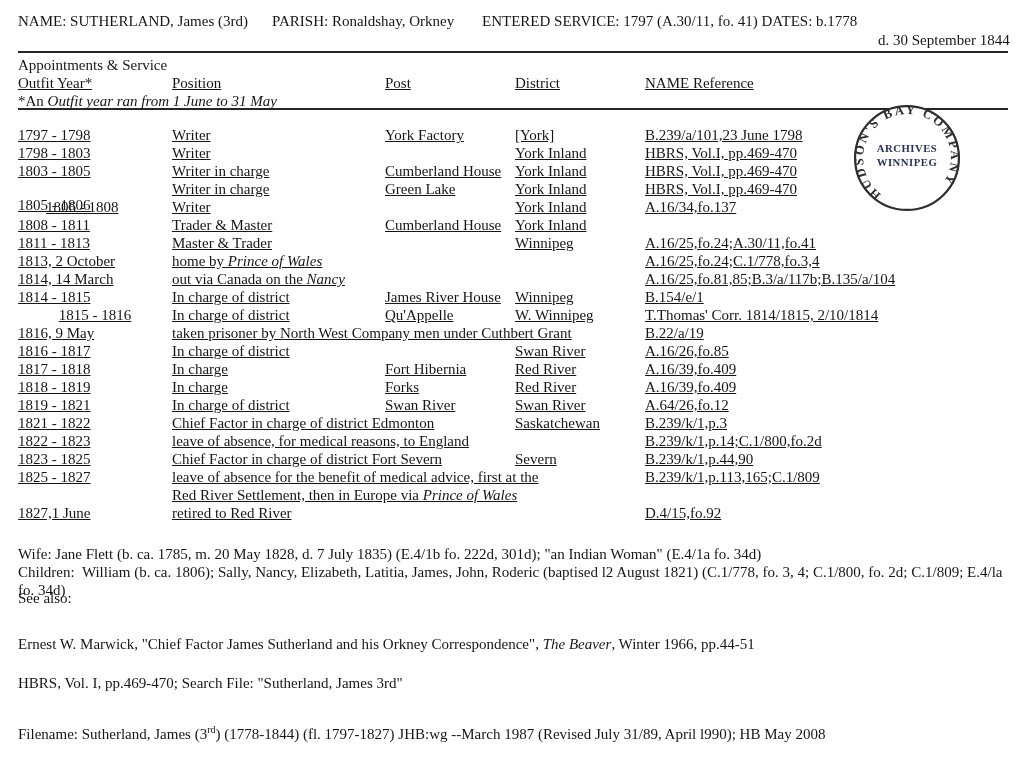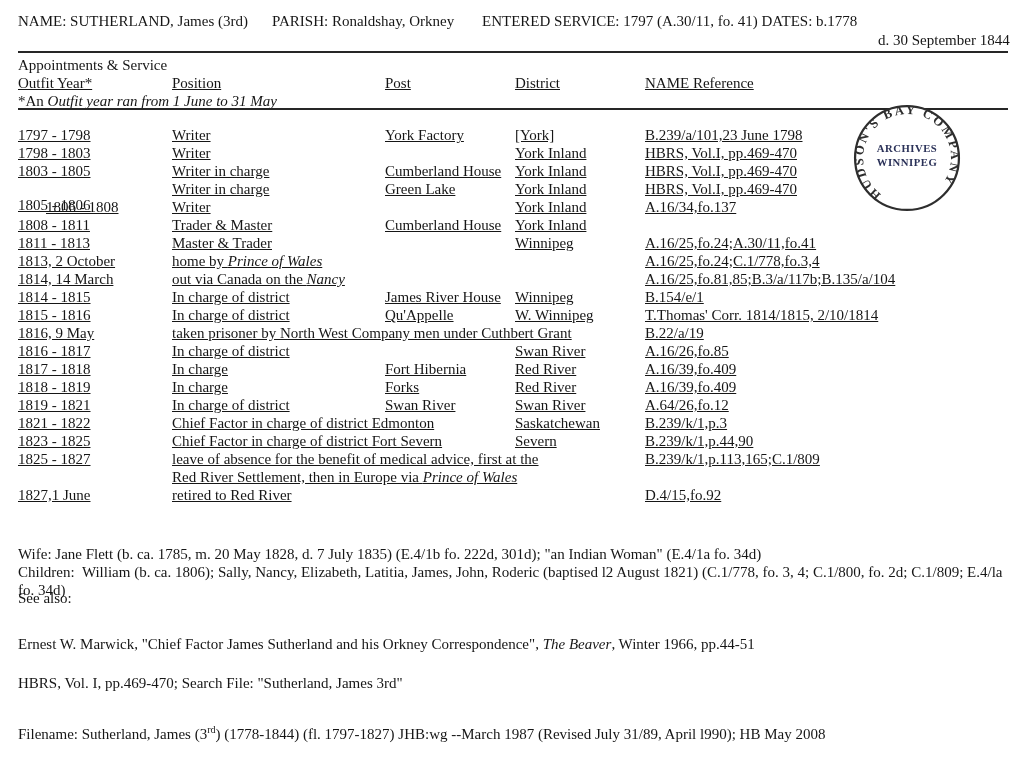--- a/index.html
+++ b/index.html
@@ -104,21 +104,21 @@
         <div class="cell" style="grid-column: 5;">A.16/25,fo.81,85;B.3/a/117b;B.135/a/104</div>
       </div>
       <div class="trow">
         <div class="cell" style="grid-column: 1;">1814 - 1815</div>
         <div class="cell" style="grid-column: 2;"><span>In charge of district</span></div>
         <div class="cell" style="grid-column: 3;">James River House</div>
         <div class="cell" style="grid-column: 4;">Winnipeg</div>
         <div class="cell" style="grid-column: 5;">B.154/e/1</div>
       </div>
       <div class="trow">
-        <div class="cell" style="grid-column: 1;">1815 - 1816</div>
+        <div class="cell" style="grid-column: 1; text-align: center;">1815 - 1816</div>
         <div class="cell" style="grid-column: 2;"><span>In charge of district</span></div>
         <div class="cell" style="grid-column: 3;">Qu'Appelle</div>
         <div class="cell" style="grid-column: 4;">W. Winnipeg</div>
         <div class="cell" style="grid-column: 5;">T.Thomas' Corr. 1814/1815, 2/10/1814</div>
       </div>
       <div class="trow">
         <div class="cell" style="grid-column: 1;">1816, 9 May</div>
         <div class="cell" style="grid-column: 2 / span 3;"><span>taken prisoner by North West Company men under Cuthbert Grant</span></div>
         <div class="cell" style="grid-column: 5;">B.22/a/19</div>
       </div>
@@ -148,20 +148,25 @@
         <div class="cell" style="grid-column: 2;"><span>In charge of district</span></div>
         <div class="cell" style="grid-column: 3;">Swan River</div>
         <div class="cell" style="grid-column: 4;">Swan River</div>
         <div class="cell" style="grid-column: 5;">A.64/26,fo.12</div>
       </div>
       <div class="trow">
         <div class="cell" style="grid-column: 1;">1821 - 1822</div>
         <div class="cell" style="grid-column: 2 / span 2;"><span>Chief Factor in charge of district Edmonton</span></div>
         <div class="cell" style="grid-column: 4;">Saskatchewan</div>
         <div class="cell" style="grid-column: 5;">B.239/k/1,p.3</div>
+      </div>
+      <div class="trow">
+        <div class="cell" style="grid-column: 1;">1822 - 1823</div>
+        <div class="cell" style="grid-column: 2 / span 3;"><span>leave of absence, for medical reasons, to England</span></div>
+        <div class="cell" style="grid-column: 5;">B.239/k/1,p.14;C.1/800,fo.2d</div>
       </div>
       <div class="trow">
         <div class="cell" style="grid-column: 1;">1823 - 1825</div>
         <div class="cell" style="grid-column: 2 / span 2;"><span>Chief Factor in charge of district Fort Severn</span></div>
         <div class="cell" style="grid-column: 4;">Severn</div>
         <div class="cell" style="grid-column: 5;">B.239/k/1,p.44,90</div>
       </div>
       <div class="trow">
         <div class="cell" style="grid-column: 1;">1825 - 1827</div>
         <div class="cell" style="grid-column: 2 / span 3;"><span>leave of absence for the benefit of medical advice, first at the</span></div>

